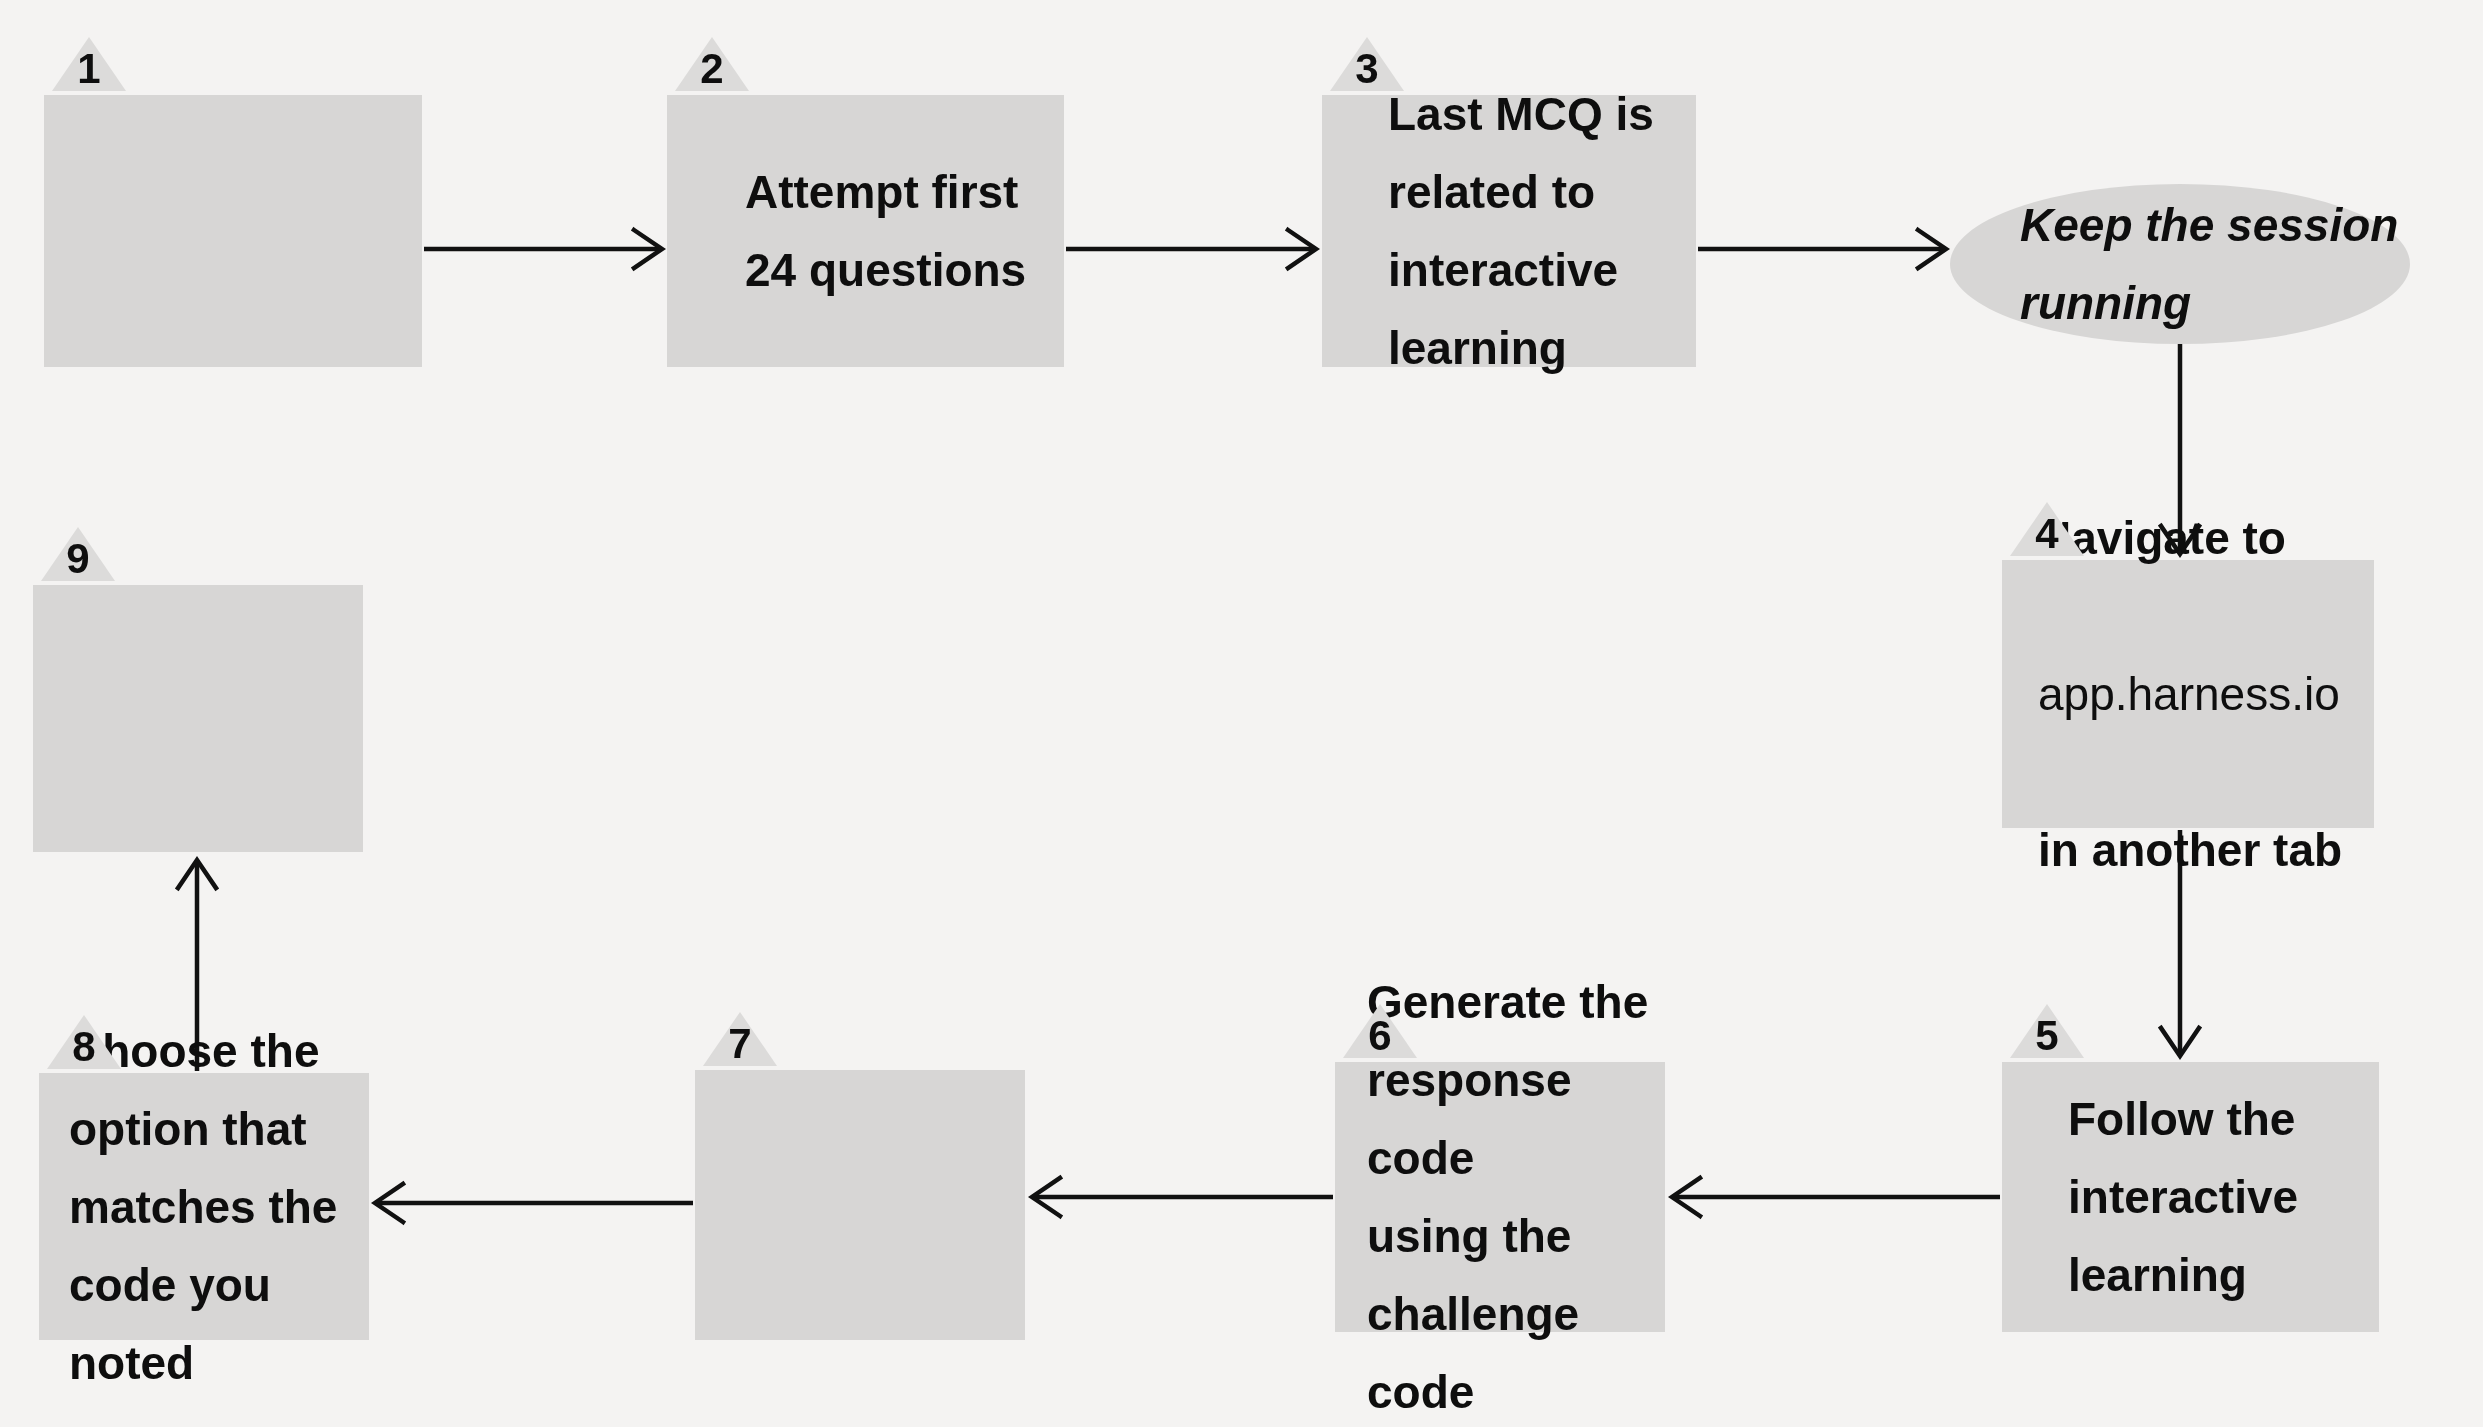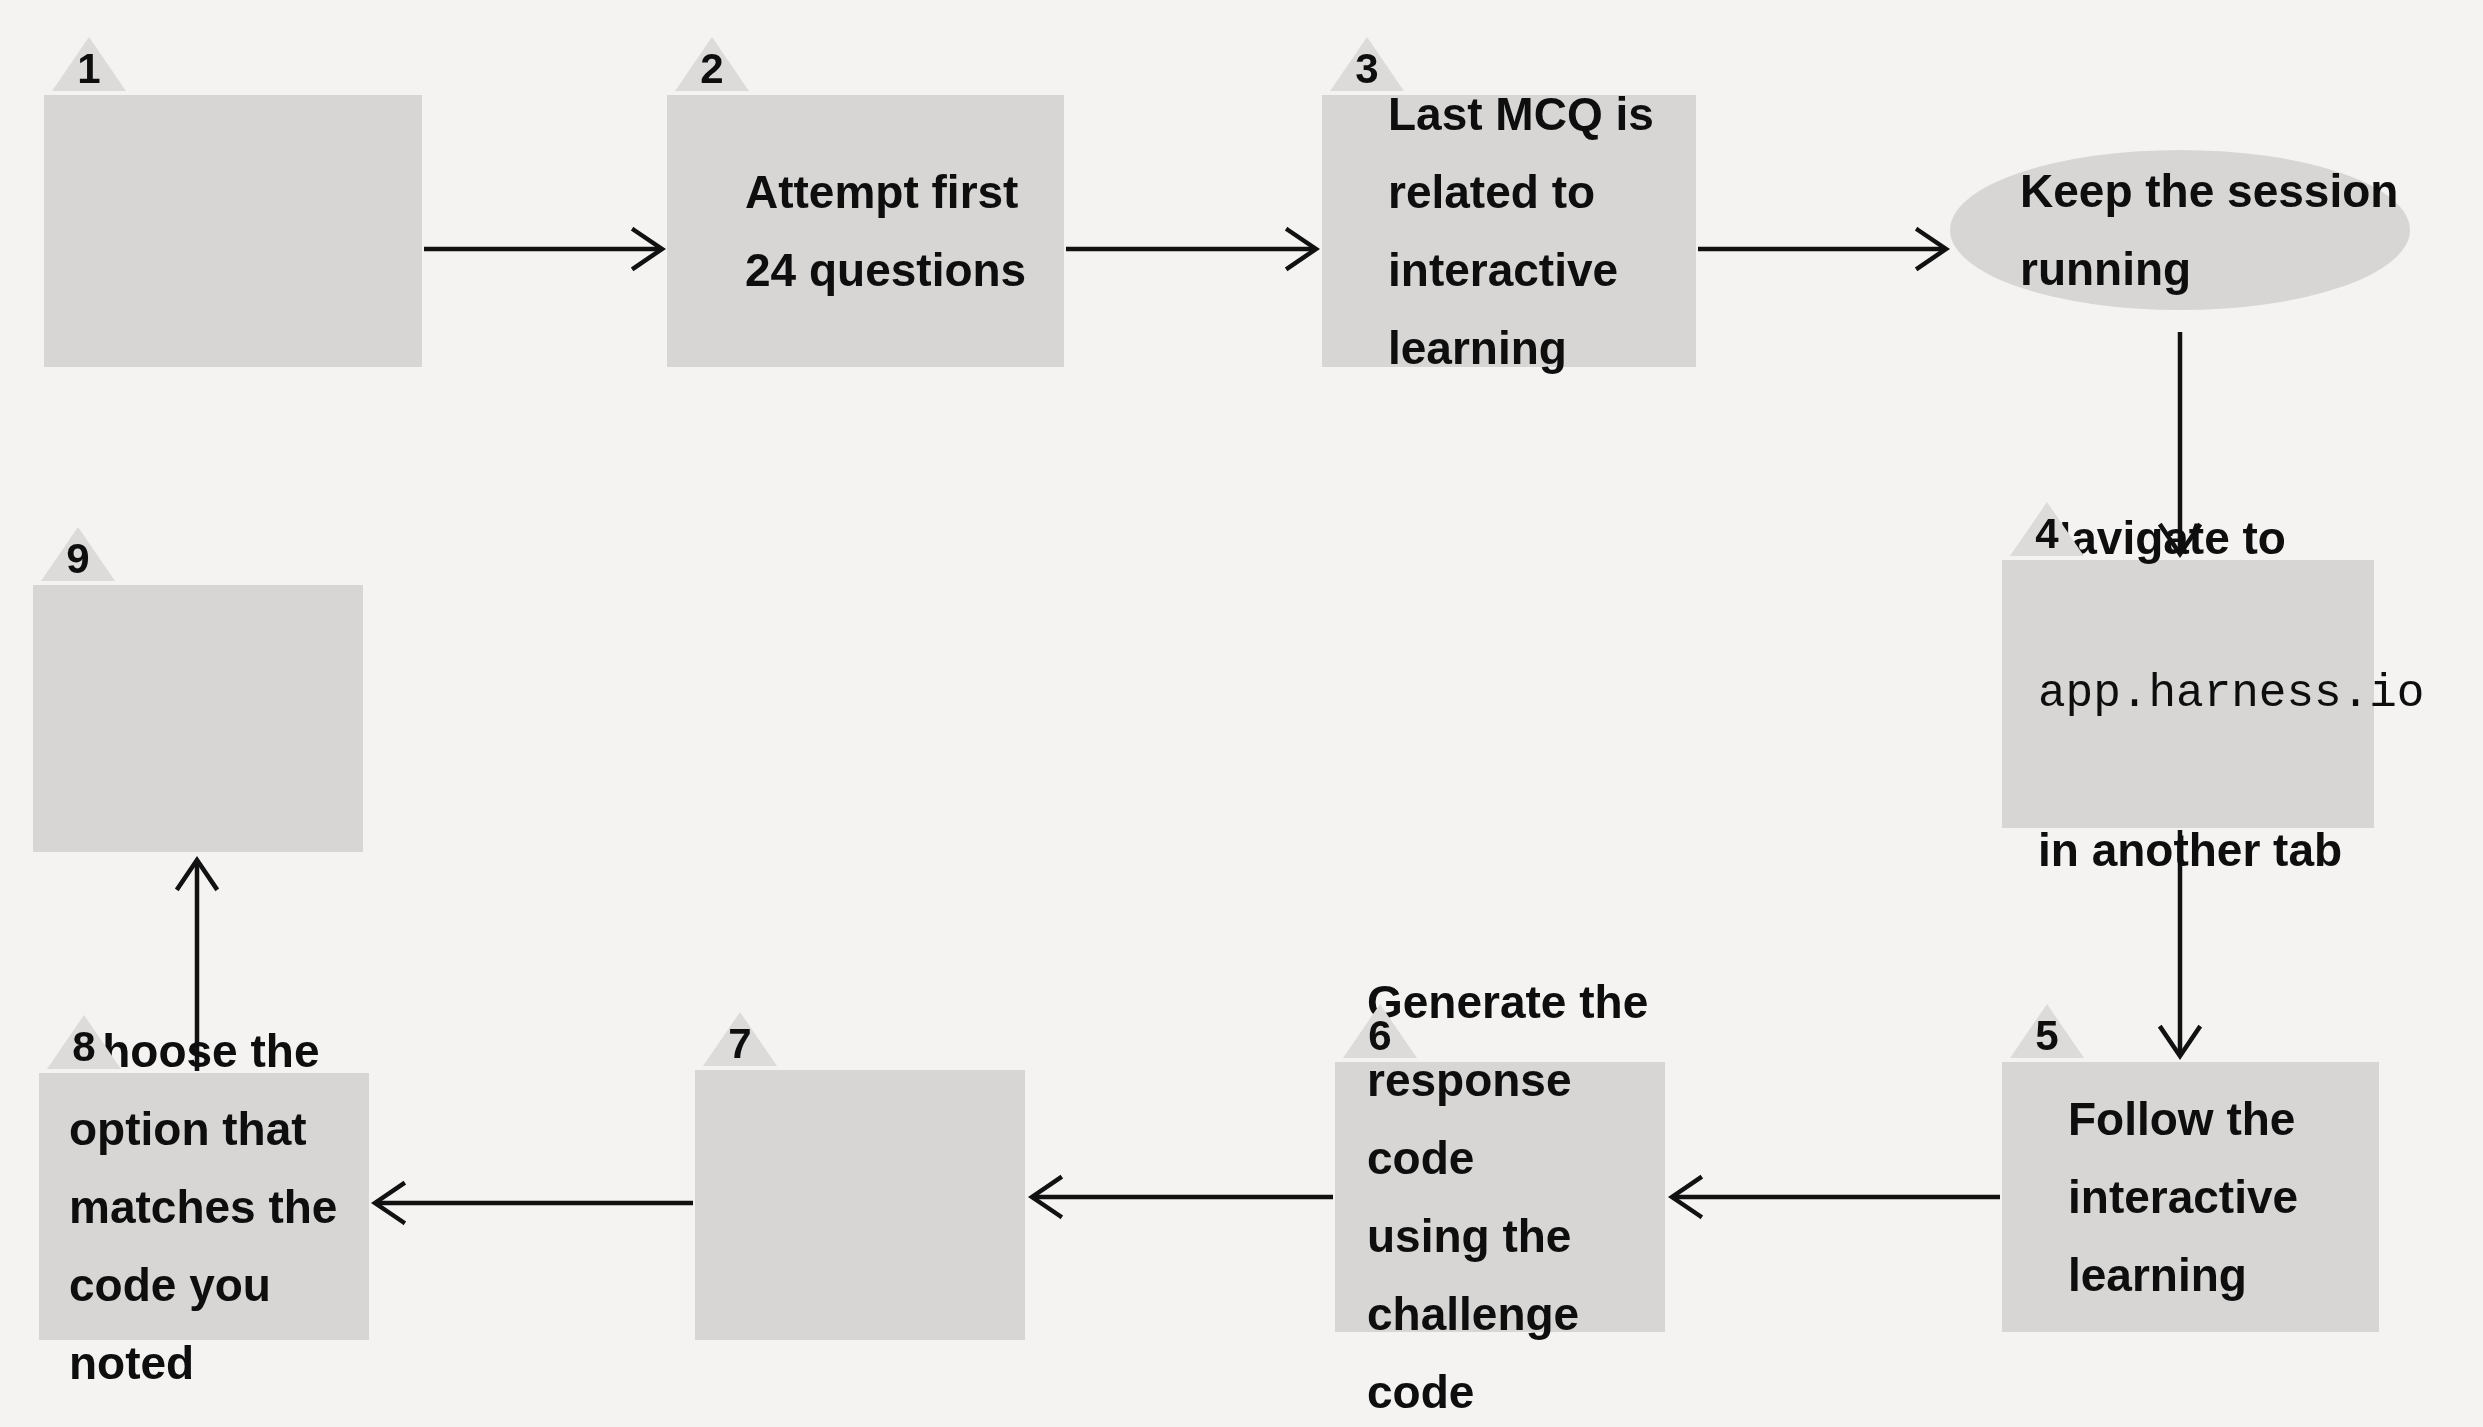--- a/index.html
+++ b/index.html
@@ -35,21 +35,21 @@
     line-height:78px;
     font-weight:700;
     letter-spacing:0px;
   }
   .node.ellipse{border-radius:50%;}
 
   
   .n1{left:44px;  top:95px;   width:378px; height:272px; padding-left:78px;}
   .n2{left:667px; top:95px;   width:397px; height:272px; padding-left:78px;}
   .n3{left:1322px;top:95px;   width:374px; height:272px; padding-left:66px;}
-  .ne{left:1950px;top:150px;  width:460px; height:160px; padding-left:70px;}
+  .ne{left:1950px;top:184px;  width:460px; height:160px; padding-left:70px;font-style:italic;}
   .n4{left:2002px;top:560px;  width:372px; height:268px; padding-left:36px;}
   .n5{left:2002px;top:1062px; width:377px; height:270px; padding-left:66px;}
   .n6{left:1335px;top:1062px; width:330px; height:270px; padding-left:32px;}
   .n7{left:695px; top:1070px; width:330px; height:270px; padding-left:32px;}
   .n8{left:39px;  top:1073px; width:330px; height:267px; padding-left:30px;}
   .n9{left:33px;  top:585px;  width:330px; height:267px; padding-left:68px;}
 
   
   .badge{position:absolute;top:-58px;left:8px;width:74px;height:54px;}
   .badge .tri{
@@ -58,21 +58,21 @@
     clip-path:polygon(50% 0,100% 100%,0 100%);
   }
   .badge .num{
     position:absolute;left:0;right:0;bottom:-2px;
     text-align:center;
     font-size:42px;font-weight:700;
   }
 
   
   .label .ln{display:block;}
-  .label .ln-medium{font-weight:400;font-family:Liberation Mono, monospace;}
+  .label .ln-medium{font-weight:400;}
 </style>
 </head>
 <body>
 
 <div class="canvas">
 
   <svg class="arrows" viewBox="0 0 2483 1427" xmlns="http://www.w3.org/2000/svg">
     <defs>
       <marker id="head" markerUnits="userSpaceOnUse" markerWidth="70" markerHeight="54" viewBox="-34 -26 70 54" refX="0" refY="0" orient="auto">
         <path d="M-28,-19 L0,0 L-28,19"></path>

